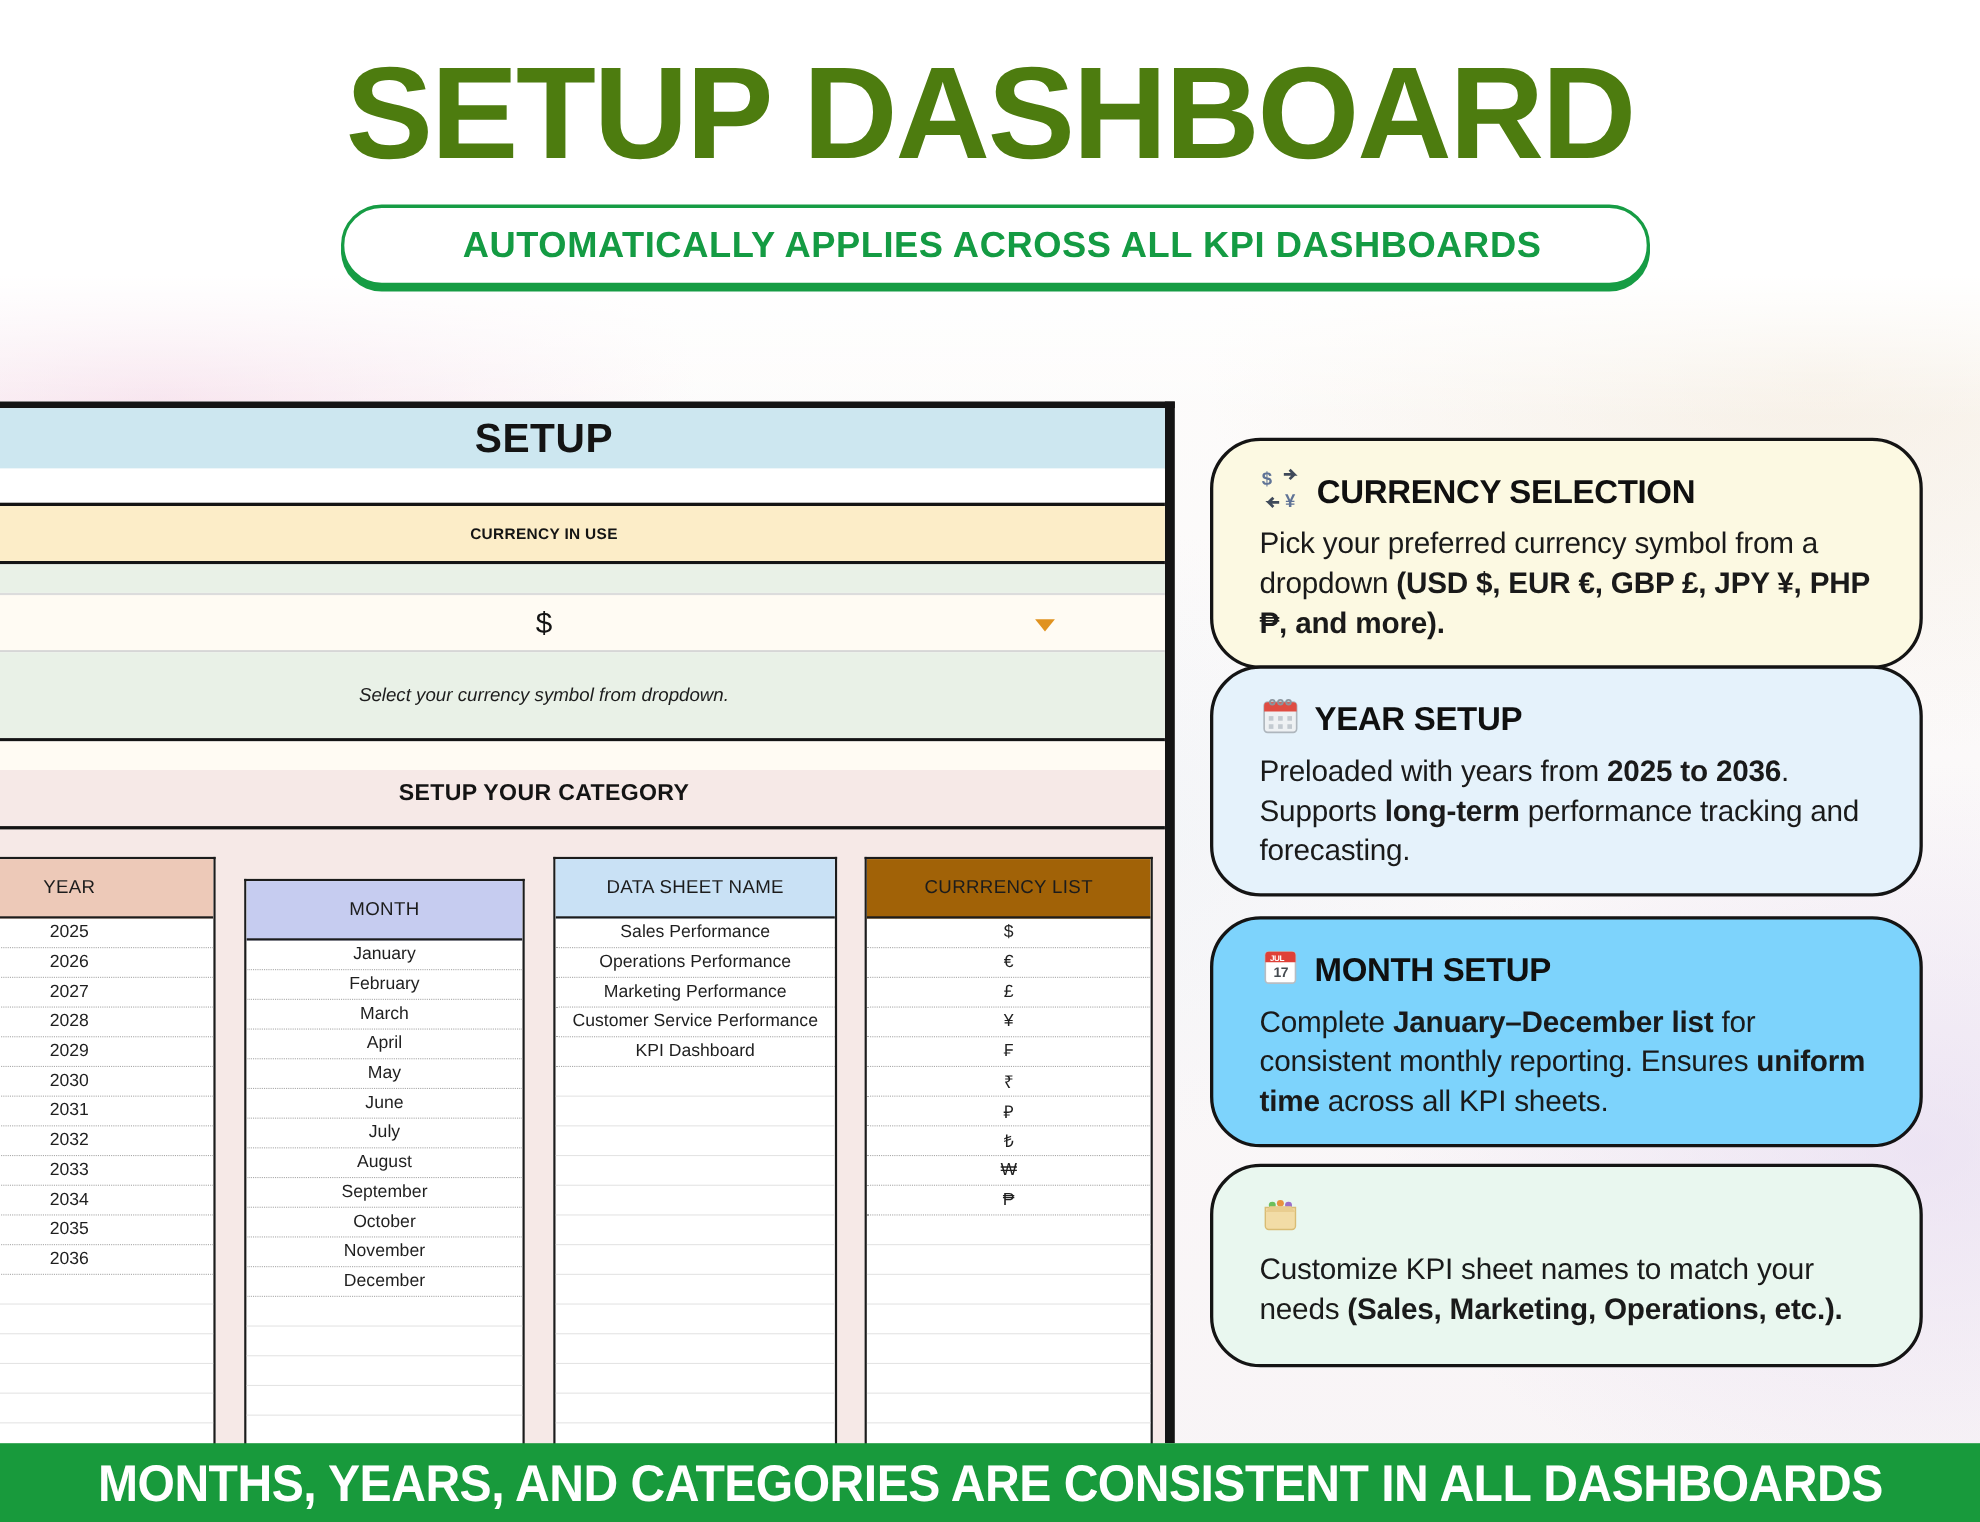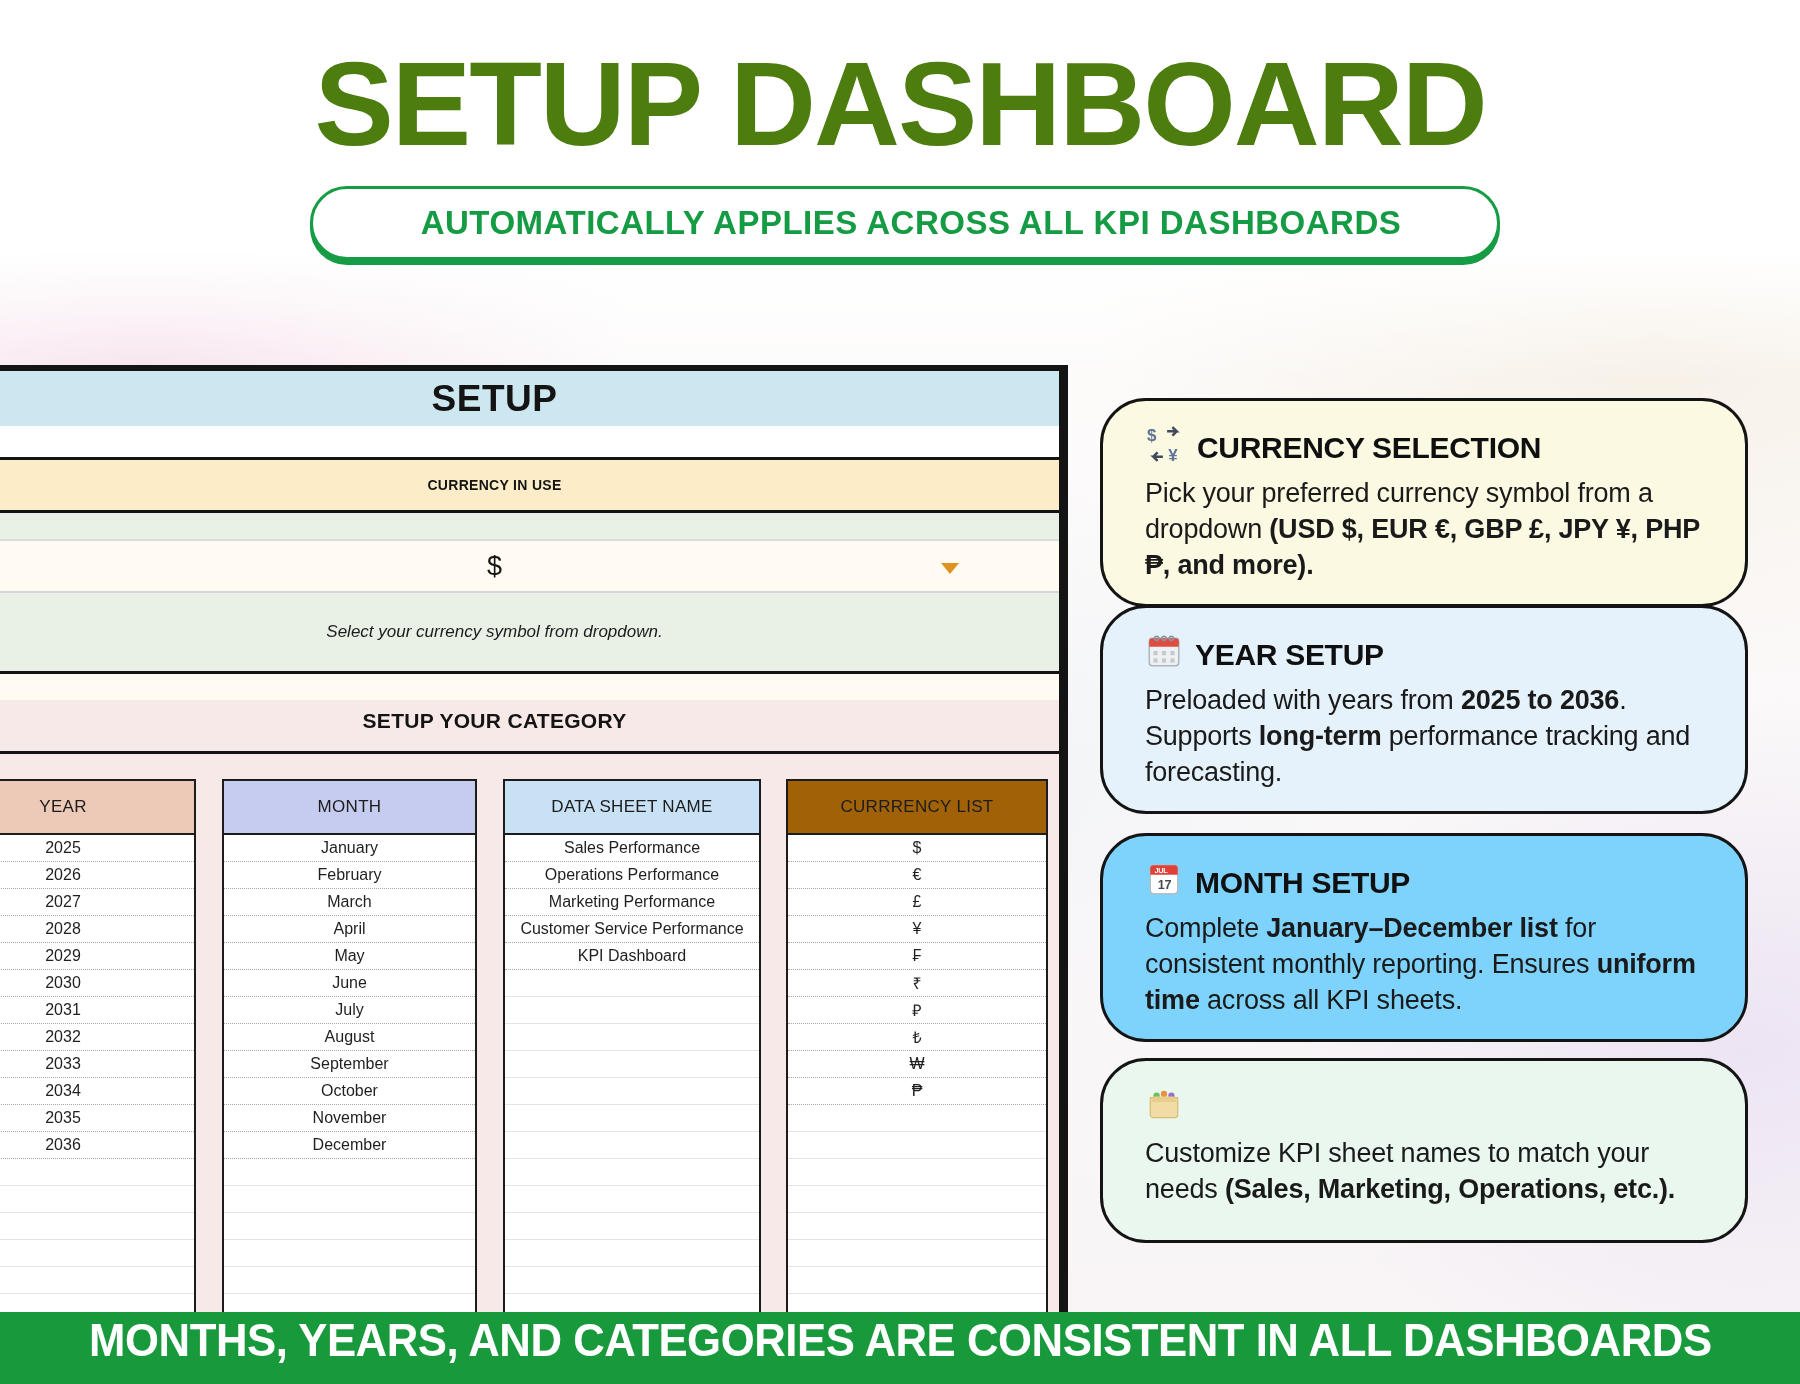--- a/index.html
+++ b/index.html
@@ -92,21 +92,21 @@
     font-size:30px; font-weight:800; color:#101010; letter-spacing:-.3px;
     margin-bottom:6px;
   }
   .callout .c-title svg{ flex:0 0 auto; }
   .callout .c-body{ font-size:27px; color:#1a1a1a; line-height:1.33; letter-spacing:-.2px;}
   .callout .c-body b{ font-weight:700; }
   
   .footer-banner{
     position:absolute; left:0; top:1312px; width:1800px; height:72px;
     background:#189a3c; z-index:5;
-    display:flex; align-items:flex-start; justify-content:center;
+    display:flex; align-items:center; justify-content:center;
   }
   .footer-banner span{
     color:#ffffff; font-size:47px; font-weight:700; letter-spacing:-.5px;
     transform:scaleX(.93); white-space:nowrap;
   }
 </style>
 </head>
 <body>
 
 <div class="backdrop"></div>
@@ -155,21 +155,21 @@
         <div class="trow filled">2034</div>
         <div class="trow filled">2035</div>
         <div class="trow filled">2036</div>
         <div class="trow empty"></div>
         <div class="trow empty"></div>
         <div class="trow empty"></div>
         <div class="trow empty"></div>
         <div class="trow empty"></div>
         <div class="trow empty"></div>
       </div>
-      <div class="cat-table" style="left: 292px; width: 255px;">
+      <div class="cat-table" style="left: 292px; width: 255px; margin-top: 20px;">
         <div class="thead" style="background: rgb(198, 204, 240);">MONTH</div>
         <div class="trow filled">January</div>
         <div class="trow filled">February</div>
         <div class="trow filled">March</div>
         <div class="trow filled">April</div>
         <div class="trow filled">May</div>
         <div class="trow filled">June</div>
         <div class="trow filled">July</div>
         <div class="trow filled">August</div>
         <div class="trow filled">September</div>

